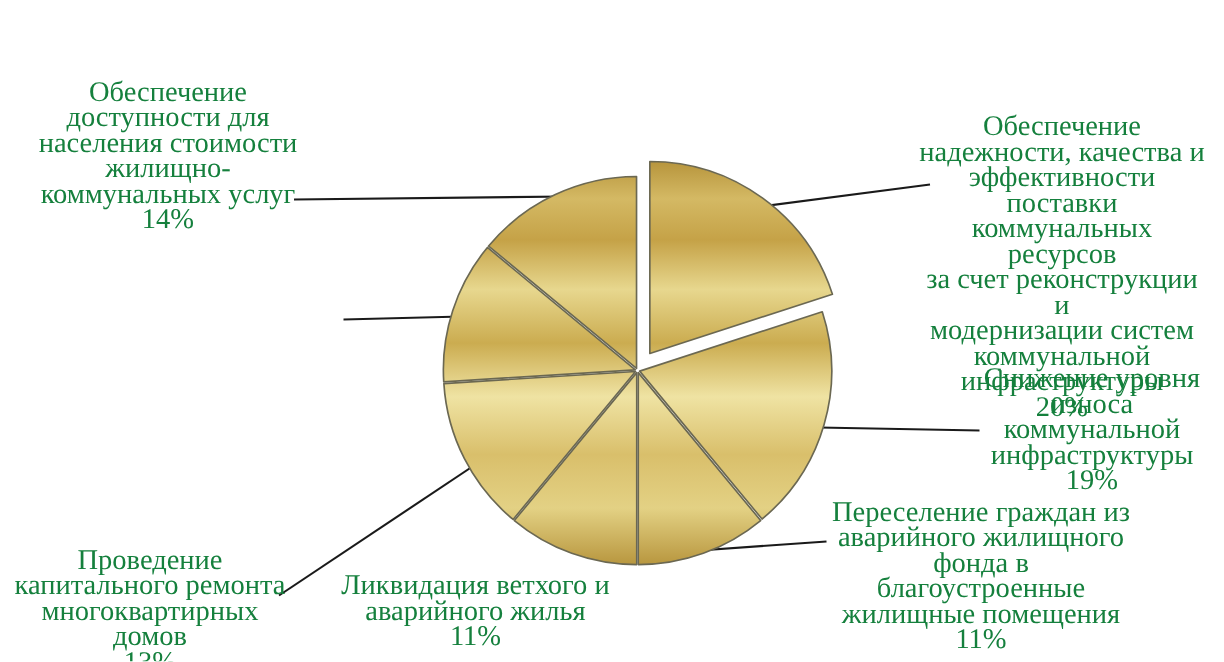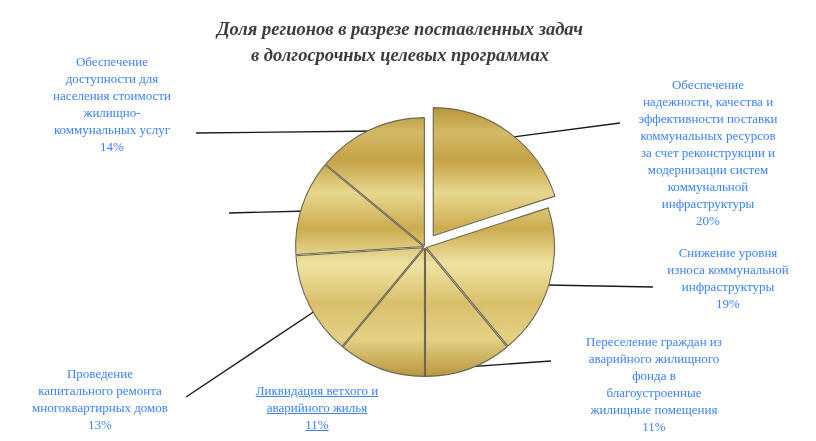--- a/index.html
+++ b/index.html
@@ -21,39 +21,37 @@
     font-style:italic;
     color:#3c3c3c;
   }
   .pie-svg{
     position:absolute;left:0;top:0;width:816px;height:441px;
   }
   .callout{
     position:absolute;
     text-align:center;
     white-space:pre-line;
-    font-size:13px;
+    font-size:19px;
     line-height:17px;
-    color:#3b82f6;
+    color:#15803d;
   }
   .c14 {left:22px;  top:53px;  width:180px;}
   .c12 {left:50px;  top:164px; width:190px;}
   .c13 {left:5px;   top:365px; width:190px;}
-  .c11b{left:222px; top:382px; width:190px;text-decoration:underline;}
+  .c11b{left:222px; top:382px; width:190px;}
   .c20 {left:612px; top:76px;  width:192px;}
   .c19 {left:640px; top:244px; width:176px;}
   .c11r{left:550px; top:333px; width:208px;text-align:center;}
 </style>
 </head>
 <body>
 
 <div class="stage">
 
-  <div class="title">Доля регионов в разрезе поставленных задач
-в долгосрочных целевых программах</div>
 
   <svg class="pie-svg" id="pie-svg" viewBox="0 0 816 441">
       <defs>
         <linearGradient id="goldGrad" gradientUnits="userSpaceOnUse" x1="0" y1="105" x2="0" y2="380">
           <stop offset="0" stop-color="#b49138"></stop>
           <stop offset="0.1" stop-color="#d4b964"></stop>
           <stop offset="0.2" stop-color="#c5a247"></stop>
           <stop offset="0.32" stop-color="#e7d78e"></stop>
           <stop offset="0.45" stop-color="#cbac50"></stop>
           <stop offset="0.58" stop-color="#efe3a3"></stop>

